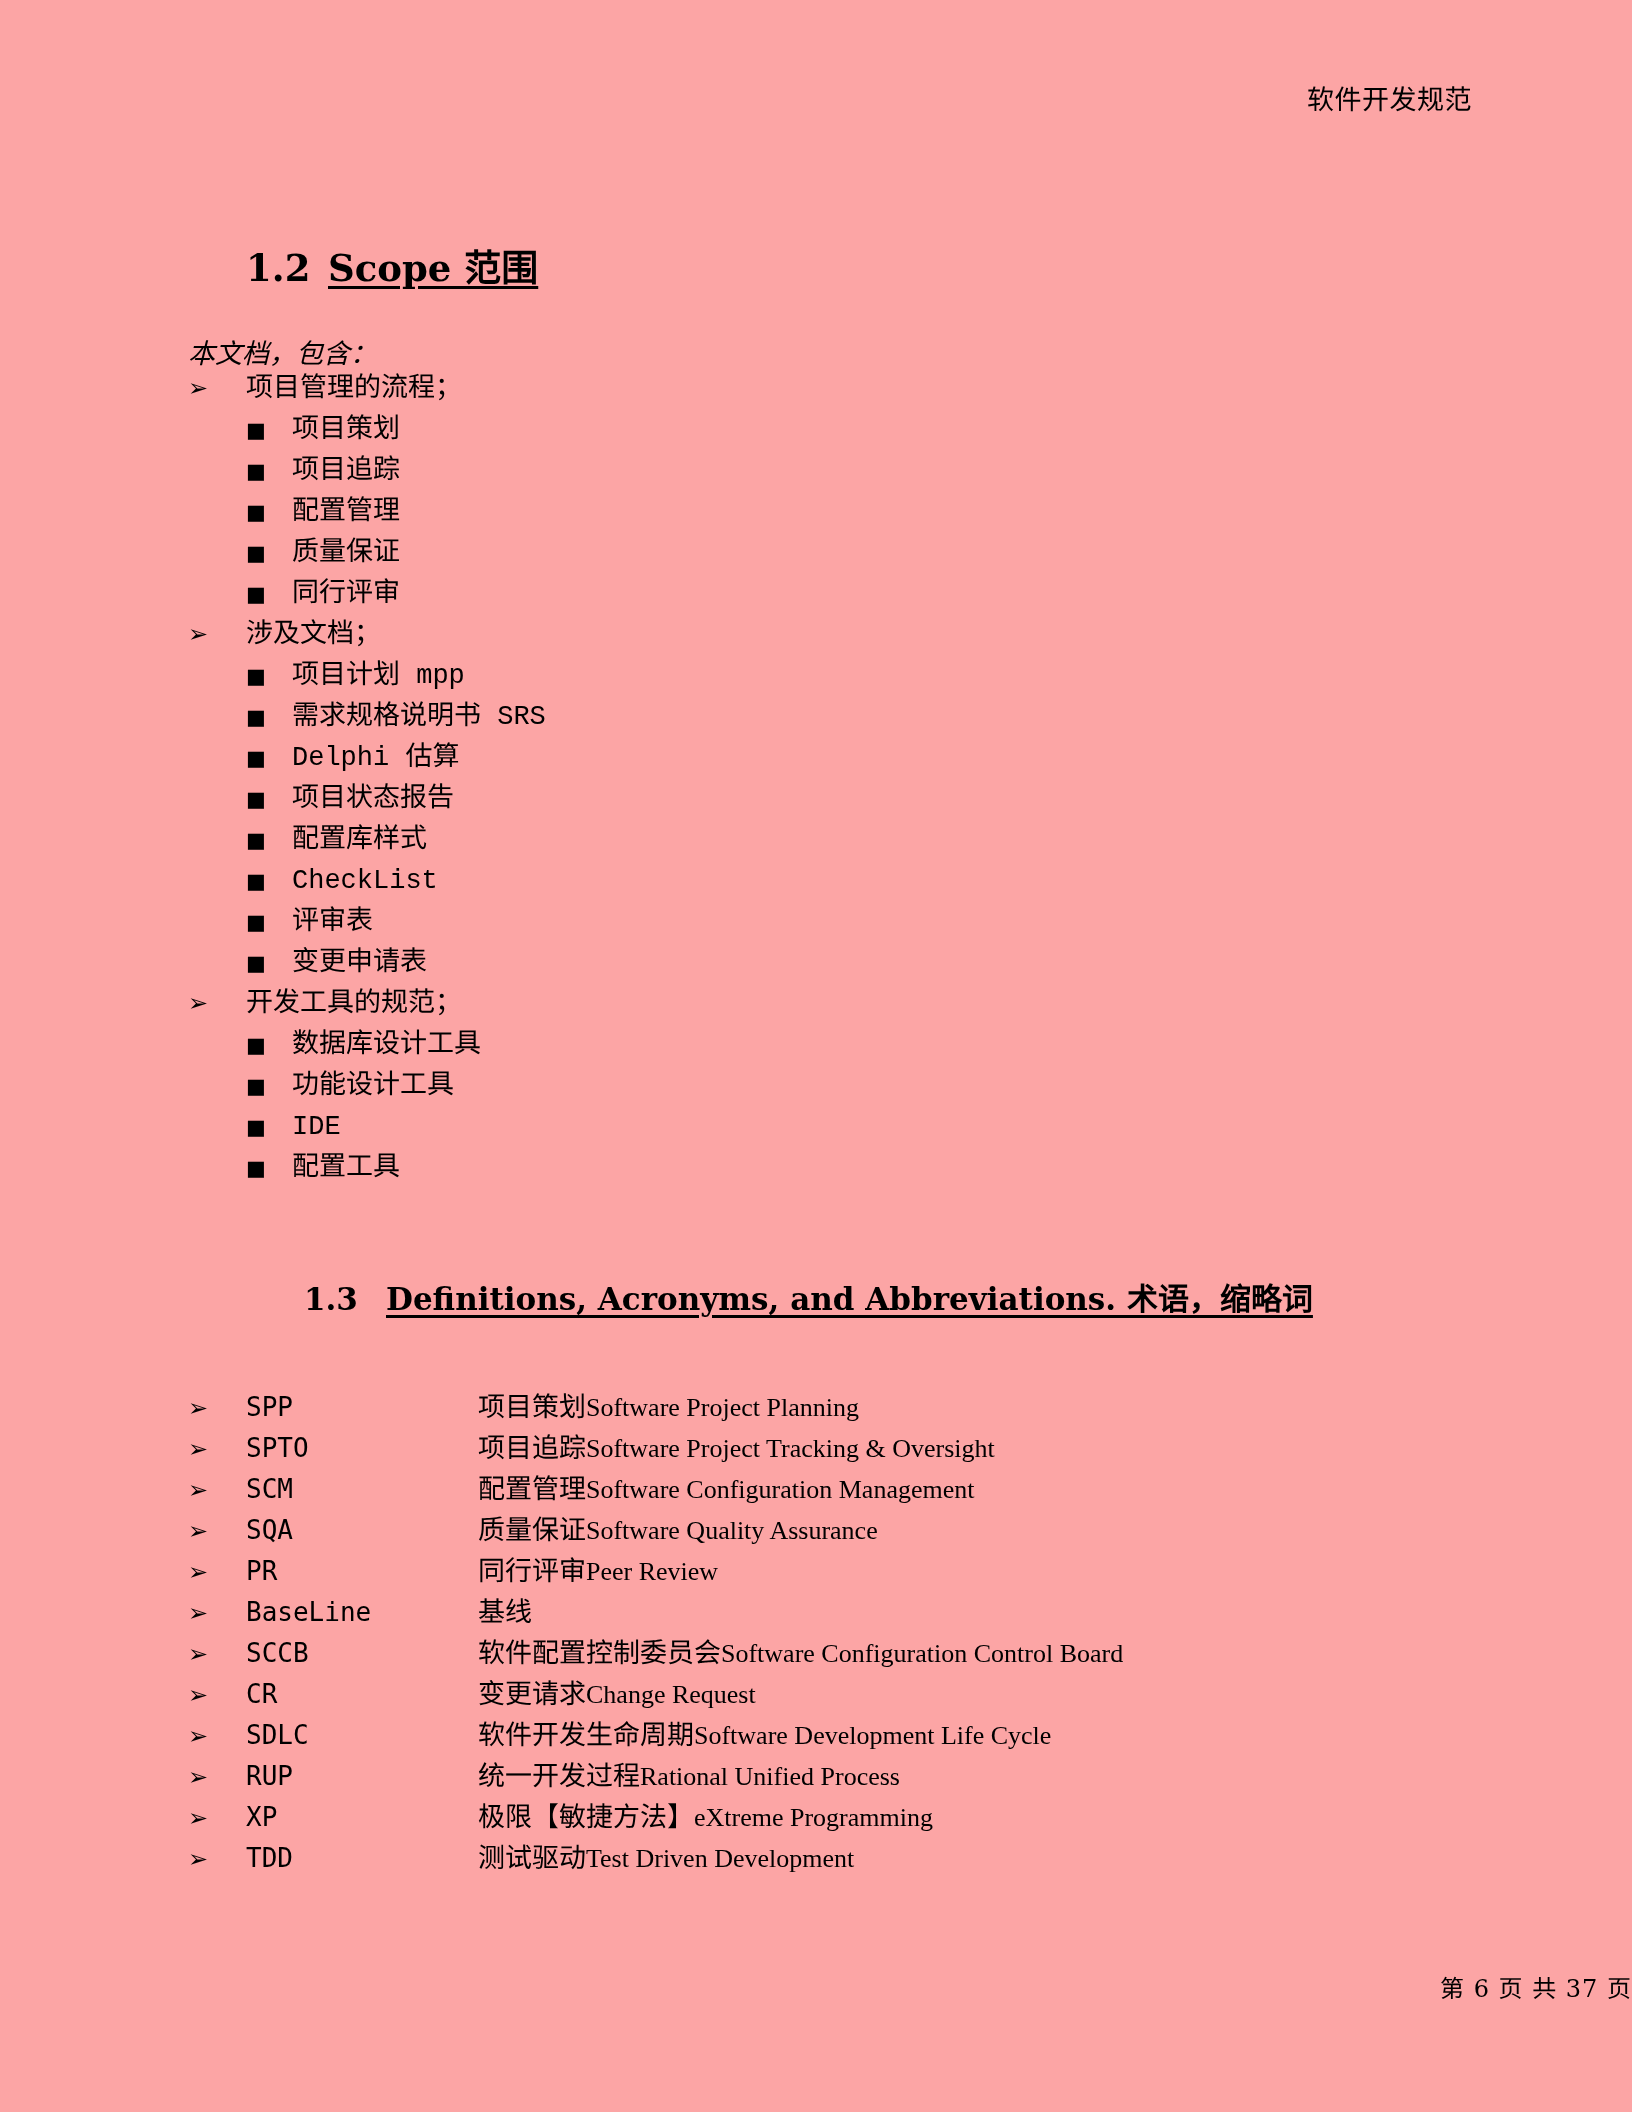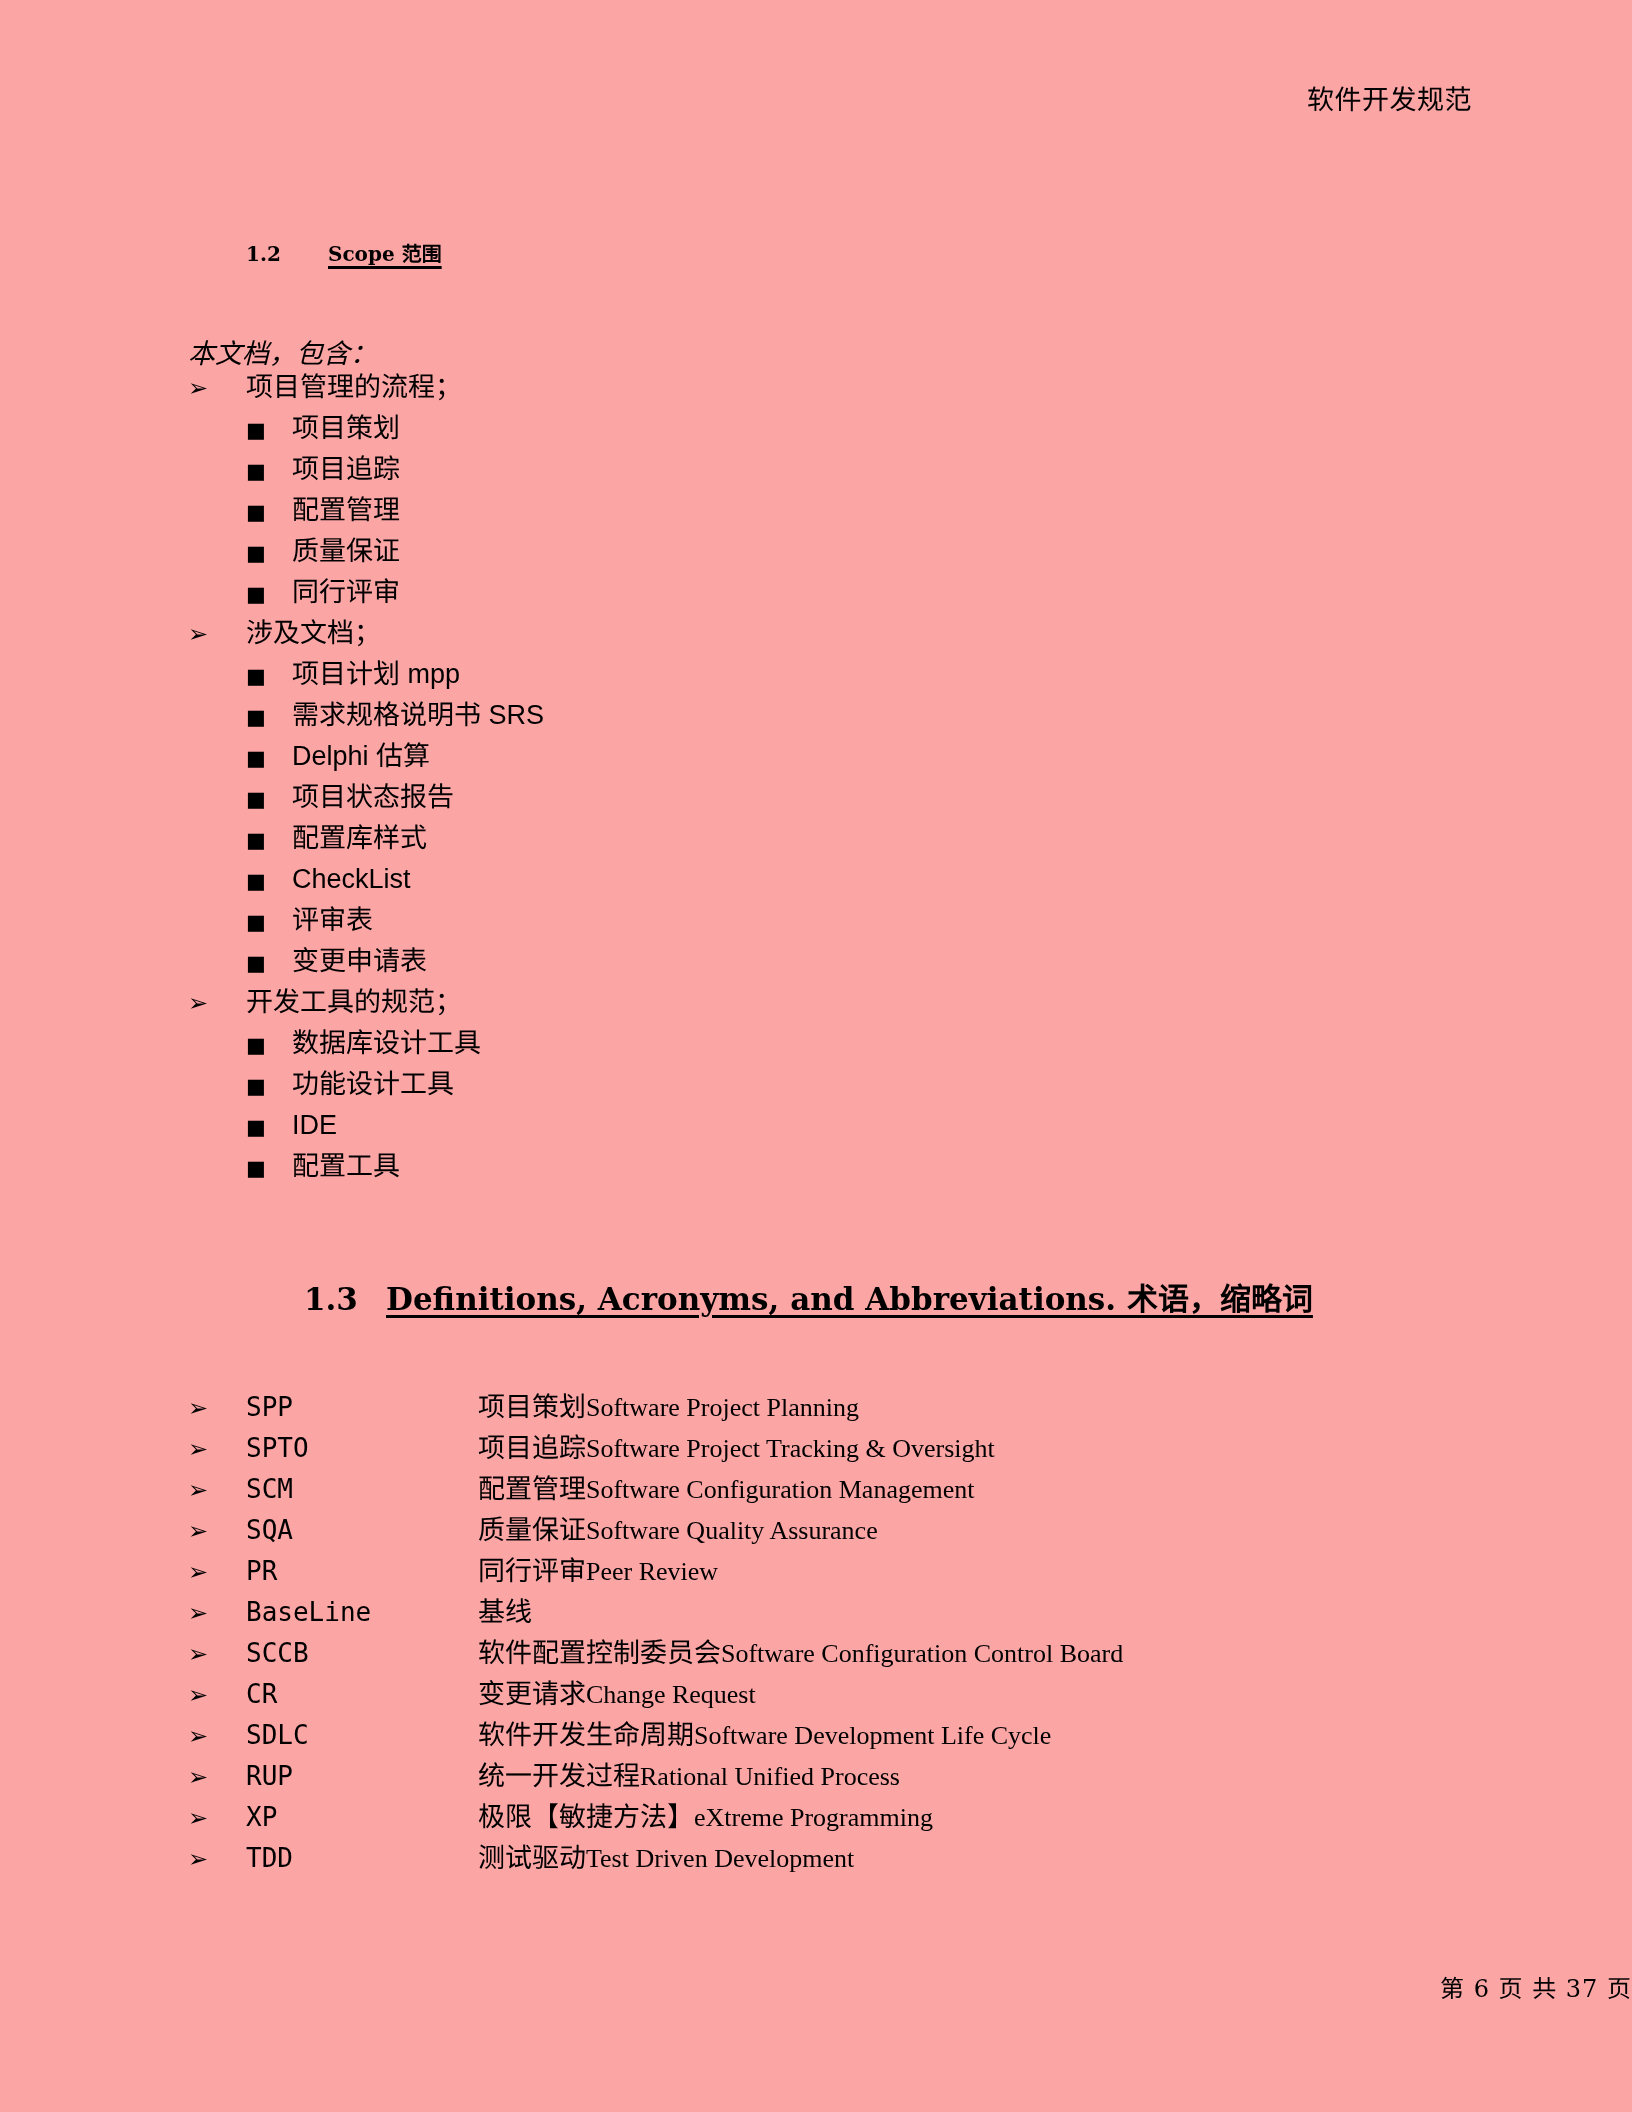--- a/index.html
+++ b/index.html
@@ -53,21 +53,21 @@
   .heading .title {
     display: inline-block;
     text-decoration: underline;
     text-underline-offset: 5px;
     text-decoration-thickness: 2.5px;
   }
 
   #heading-12 {
     top: 238px;
     left: 246px;
-    font-size: 20px;
+    font-size: 37px;
   }
   #heading-12 .num { width: 82px; }
 
   #heading-13 {
     top: 1274px;
     left: 256px;
     font-size: 31px;
     margin-left: 48px;
   }
   #heading-13 .num { width: 82px; }
@@ -117,21 +117,21 @@
   }
   .lvl2 .marker {
     display: inline-block;
     width: 46px;
     flex: 0 0 46px;
     font-family: "DejaVu Sans", "Liberation Sans", sans-serif;
     font-size: 21px;
     line-height: 41px;
   }
   .lvl2 .txt .latin-run {
-    font-family: Liberation Sans, sans-serif;
+    font-family: Liberation Mono, monospace;
   }
 
   
   .defs-list {
     position: absolute;
     top: 1386px;
     left: 188px;
     width: 1300px;
   }
   .def-row {

